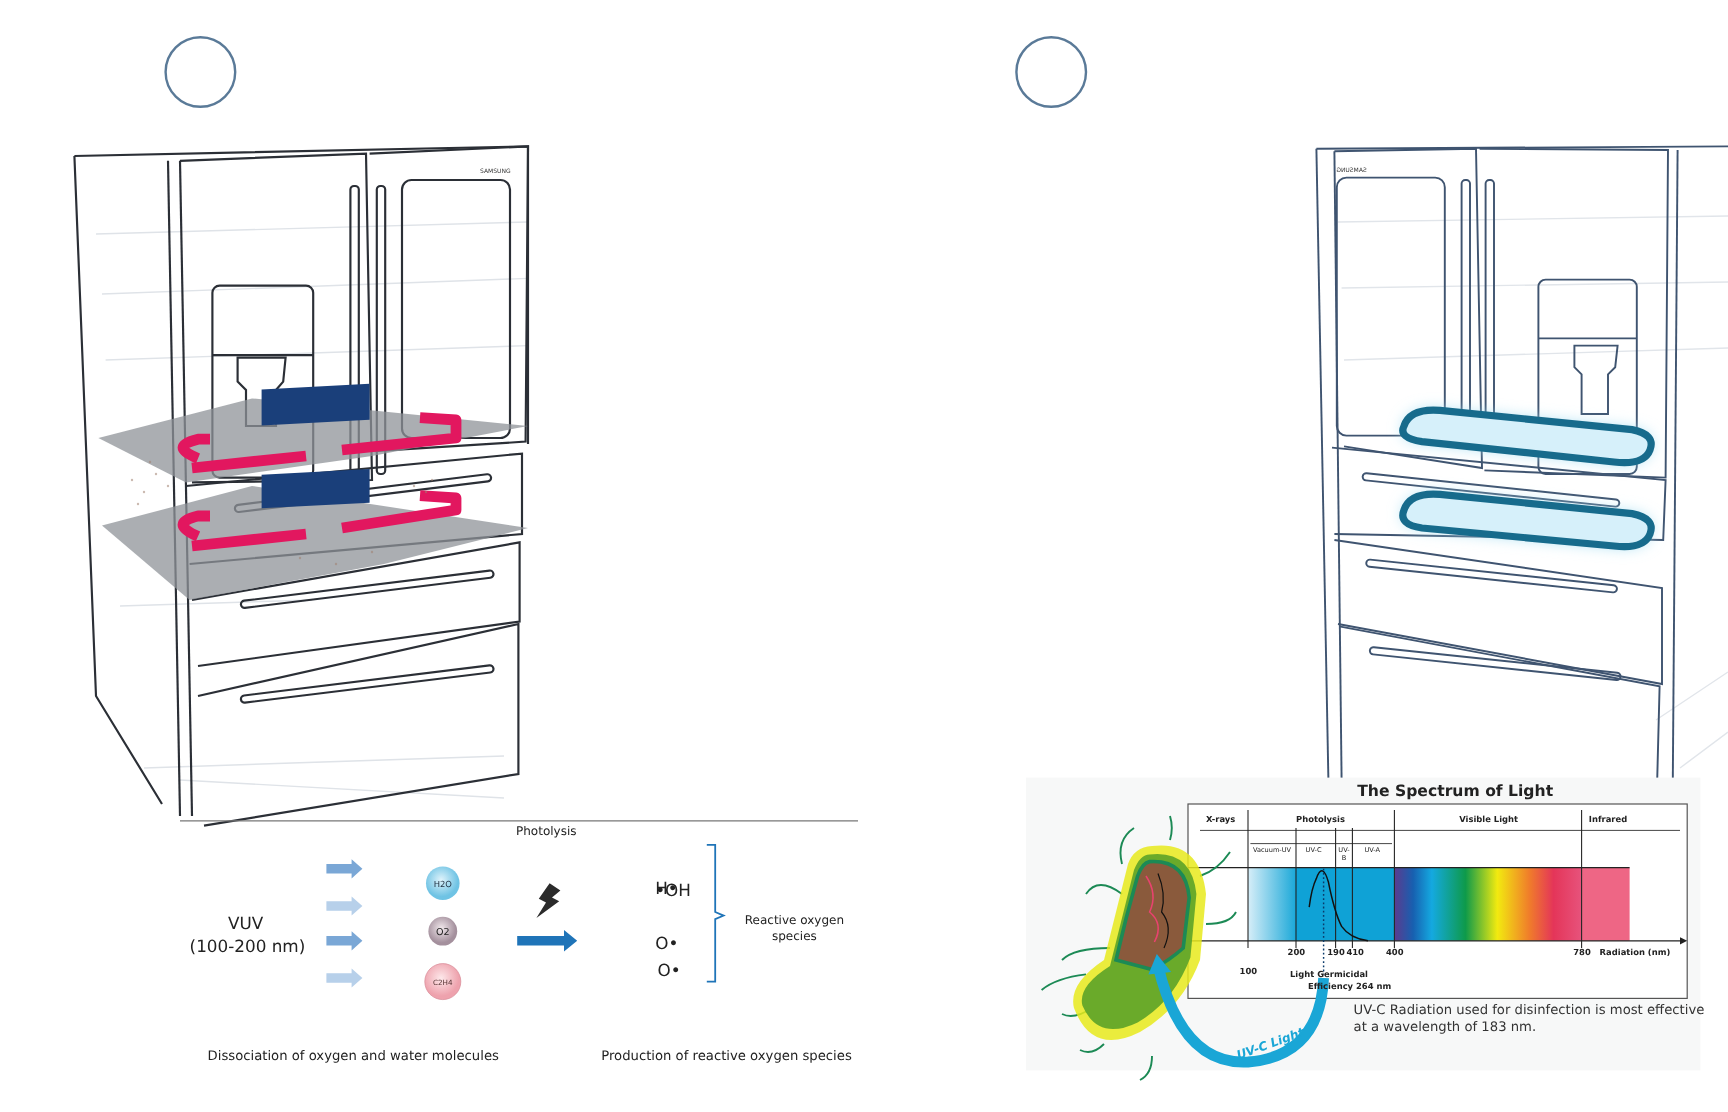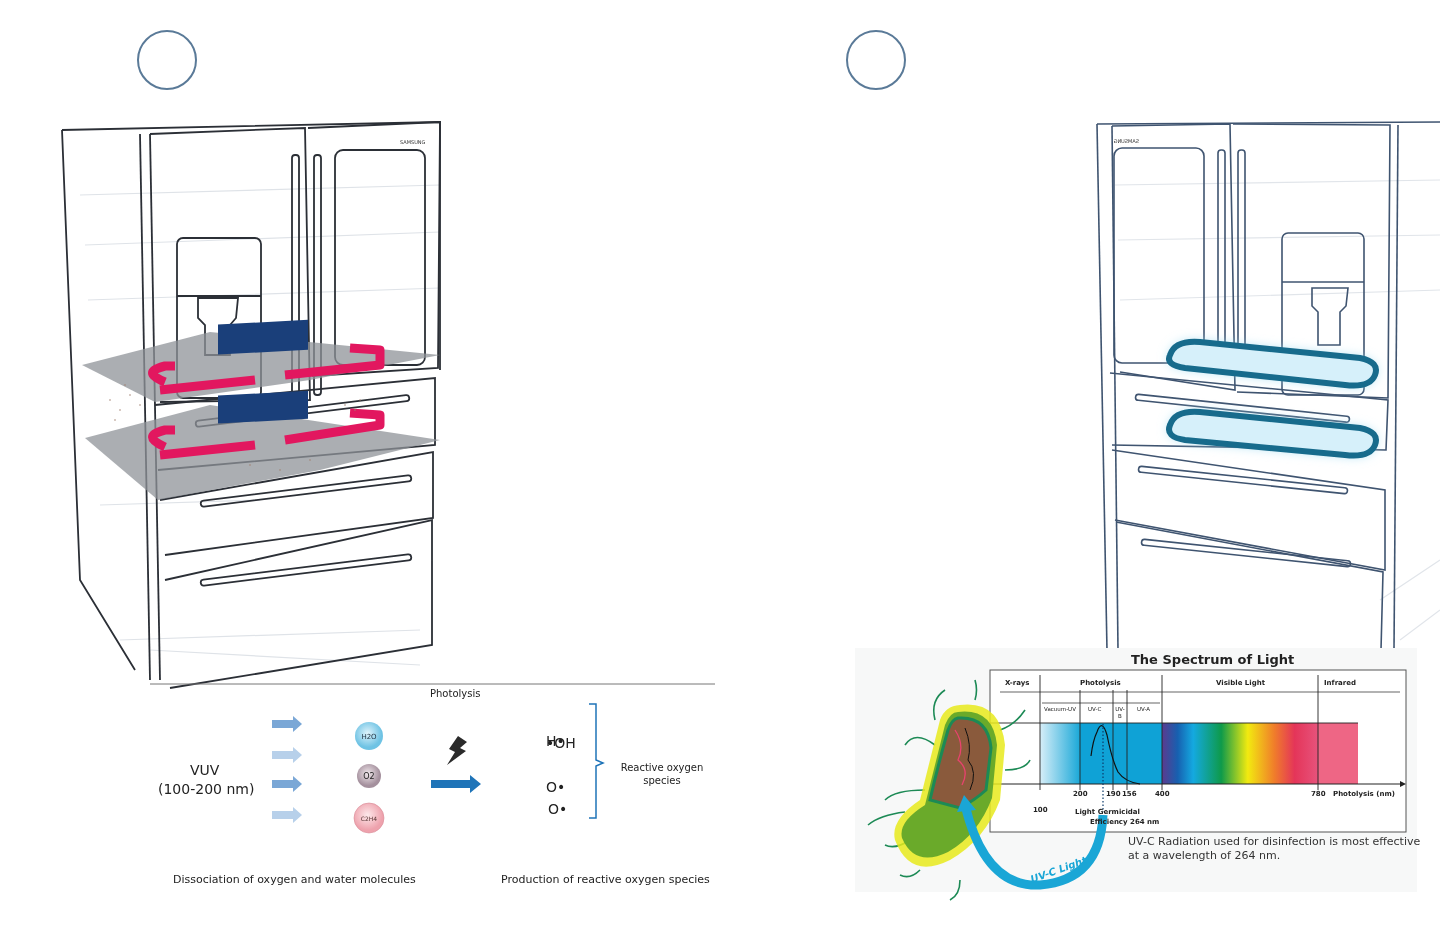--- a/index.html
+++ b/index.html
@@ -246,22 +246,22 @@
 <div class="spec-text" style="left:1216px;top:679px;font-size:7px;font-weight:bold;">Visible Light</div>
 <div class="spec-text" style="left:1324px;top:679px;font-size:7px;font-weight:bold;">Infrared</div>
 <div class="spec-text" style="left:1042px;top:706px;width:36px;font-size:5.5px;white-space:normal;text-align:center;line-height:7px;">Vacuum-UV</div>
 <div class="spec-text" style="left:1088px;top:706px;font-size:5.5px;">UV-C</div>
 <div class="spec-text" style="left:1114px;top:706px;width:12px;font-size:5.5px;white-space:normal;text-align:center;line-height:7px;">UV-B</div>
 <div class="spec-text" style="left:1137px;top:706px;font-size:5.5px;">UV-A</div>
 
 <div class="spec-text" style="left:1033px;top:806px;font-size:7px;font-weight:bold;">100</div>
 <div class="spec-text" style="left:1073px;top:790px;font-size:7px;font-weight:bold;">200</div>
 <div class="spec-text" style="left:1106px;top:790px;font-size:7px;font-weight:bold;">190</div>
-<div class="spec-text" style="left:1122px;top:790px;font-size:7px;font-weight:bold;">156</div>
+<div class="spec-text" style="left:1122px;top:790px;font-size:7px;font-weight:bold;">410</div>
 <div class="spec-text" style="left:1155px;top:790px;font-size:7px;font-weight:bold;text-align:center;">400</div>
 <div class="spec-text" style="left:1311px;top:790px;font-size:7px;font-weight:bold;">780</div>
-<div class="spec-text" style="left:1333px;top:790px;font-size:7px;font-weight:bold;">Photolysis (nm)</div>
+<div class="spec-text" style="left:1333px;top:790px;font-size:7px;font-weight:bold;">Radiation (nm)</div>
 
 <div class="spec-text" style="left:1075px;top:808px;font-size:7px;font-weight:bold;">Light Germicidal</div>
 <div class="spec-text" style="left:1075px;top:818px;font-size:7px;font-weight:bold;margin-left:15px;">Efficiency 264 nm</div>
 
 <div class="spec-text" style="left:1128px;top:835px;font-size:11px;color:#333;">UV-C Radiation used for disinfection is most effective</div>
-<div class="spec-text" style="left:1128px;top:849px;font-size:11px;color:#333;">at a wavelength of 264 nm.</div>
+<div class="spec-text" style="left:1128px;top:849px;font-size:11px;color:#333;">at a wavelength of 183 nm.</div>
 
 </body></html>

